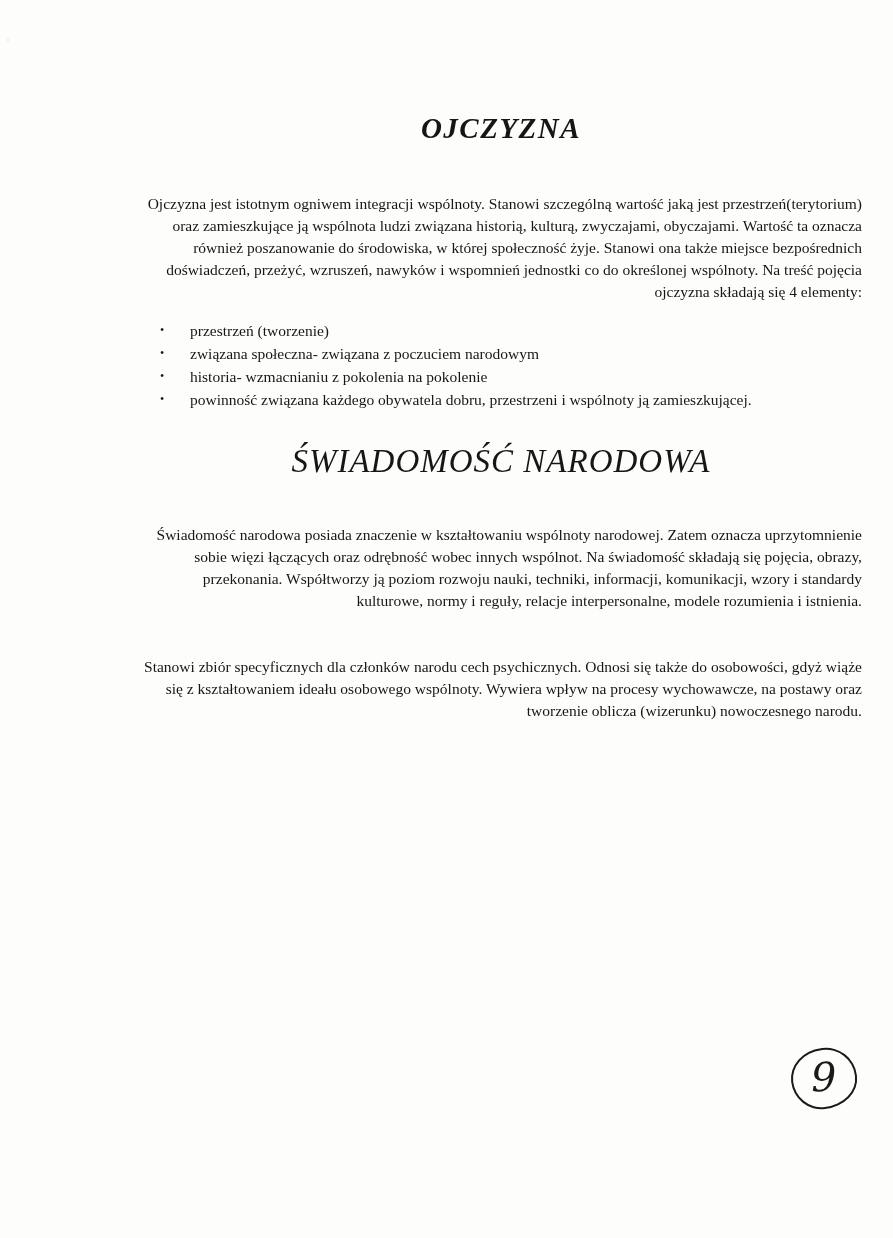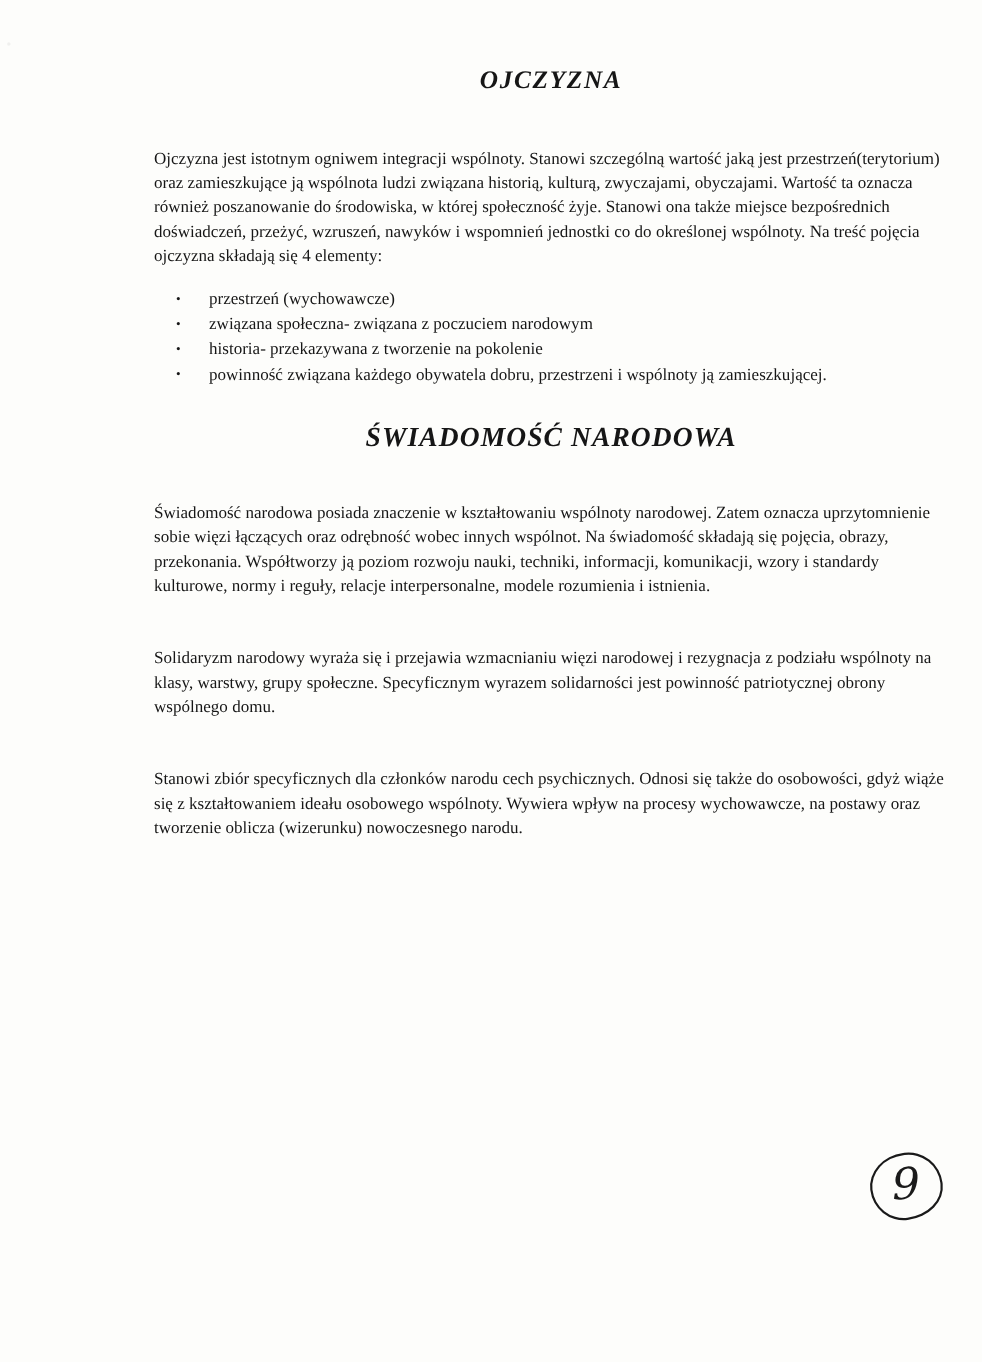--- a/index.html
+++ b/index.html
@@ -22,40 +22,40 @@
       radial-gradient(circle at 8px 40px, rgba(0,0,0,0.05) 1px, transparent 2px),
       #fdfdfb;
   }
   .content {
     position: absolute;
     left: 140px;
     top: 0;
     width: 722px;
   }
   .doc-title {
-    margin: 60px 0 0 0;
+    margin: 112px 0 0 0;
     text-align: center;
-    font-size: 23px;
+    font-size: 29px;
     font-weight: bold;
     font-style: italic;
     letter-spacing: 1.5px;
   }
   .section-heading {
     margin: 32px 0 0 0;
     text-align: center;
-    font-size: 25px;
-    font-weight: bold;
+    font-size: 33px;
+    font-weight: normal;
     font-style: italic;
     letter-spacing: 1px;
   }
   .para {
     margin: 44px 0 0 0;
     font-size: 15.5px;
     line-height: 22px;
-    text-align: left;
+    text-align: right;
   }
   .para.first {
     margin-top: 48px;
   }
   .bullets {
     margin: 16px 0 0 0;
     padding: 0;
     list-style: none;
   }
   .bullet {
@@ -104,42 +104,41 @@
 <div class="page">
   <div class="content">
 
     <h1 class="doc-title">OJCZYZNA</h1>
 
     <p class="para first">Ojczyzna jest istotnym ogniwem integracji wspólnoty. Stanowi szczególną wartość jaką jest przestrzeń(terytorium) oraz zamieszkujące ją wspólnota ludzi związana historią, kulturą, zwyczajami, obyczajami. Wartość ta oznacza również poszanowanie do środowiska, w której społeczność żyje. Stanowi ona także miejsce bezpośrednich doświadczeń, przeżyć, wzruszeń, nawyków i wspomnień jednostki co do określonej wspólnoty. Na treść pojęcia ojczyzna składają się 4 elementy:</p>
 
     <ul class="bullets">
       <li class="bullet">
         <span class="dot">•</span>
-        <span class="btext">przestrzeń (wychowawcze)</span>
+        <span class="btext">przestrzeń (tworzenie)</span>
       </li>
       <li class="bullet">
         <span class="dot">•</span>
         <span class="btext">związana społeczna- związana z poczuciem narodowym</span>
       </li>
       <li class="bullet">
         <span class="dot">•</span>
-        <span class="btext">historia- przekazywana z tworzenie na pokolenie</span>
+        <span class="btext">historia- wzmacnianiu z pokolenia na pokolenie</span>
       </li>
       <li class="bullet">
         <span class="dot">•</span>
         <span class="btext">powinność związana każdego obywatela dobru, przestrzeni i wspólnoty ją zamieszkującej.</span>
       </li>
     </ul>
 
     <h2 class="section-heading">ŚWIADOMOŚĆ NARODOWA</h2>
 
     <p class="para">Świadomość narodowa posiada znaczenie w kształtowaniu wspólnoty narodowej. Zatem oznacza uprzytomnienie sobie więzi łączących oraz odrębność wobec innych wspólnot. Na świadomość składają się pojęcia, obrazy, przekonania. Współtworzy ją poziom rozwoju nauki, techniki, informacji, komunikacji, wzory i standardy kulturowe, normy i reguły, relacje interpersonalne, modele rozumienia i istnienia.</p>
 
 
-    <p class="para">Solidaryzm narodowy wyraża się i przejawia wzmacnianiu więzi narodowej i rezygnacja z podziału wspólnoty na klasy, warstwy, grupy społeczne. Specyficznym wyrazem solidarności jest powinność patriotycznej obrony wspólnego domu.</p>
 
 
     <p class="para">Stanowi zbiór specyficznych dla członków narodu cech psychicznych. Odnosi się także do osobowości, gdyż wiąże się z kształtowaniem ideału osobowego wspólnoty. Wywiera wpływ na procesy wychowawcze, na postawy oraz tworzenie oblicza (wizerunku) nowoczesnego narodu.</p>
 
   </div>
 
   <div class="page-num">
     <span class="num">9</span>
   </div>
 </div>

